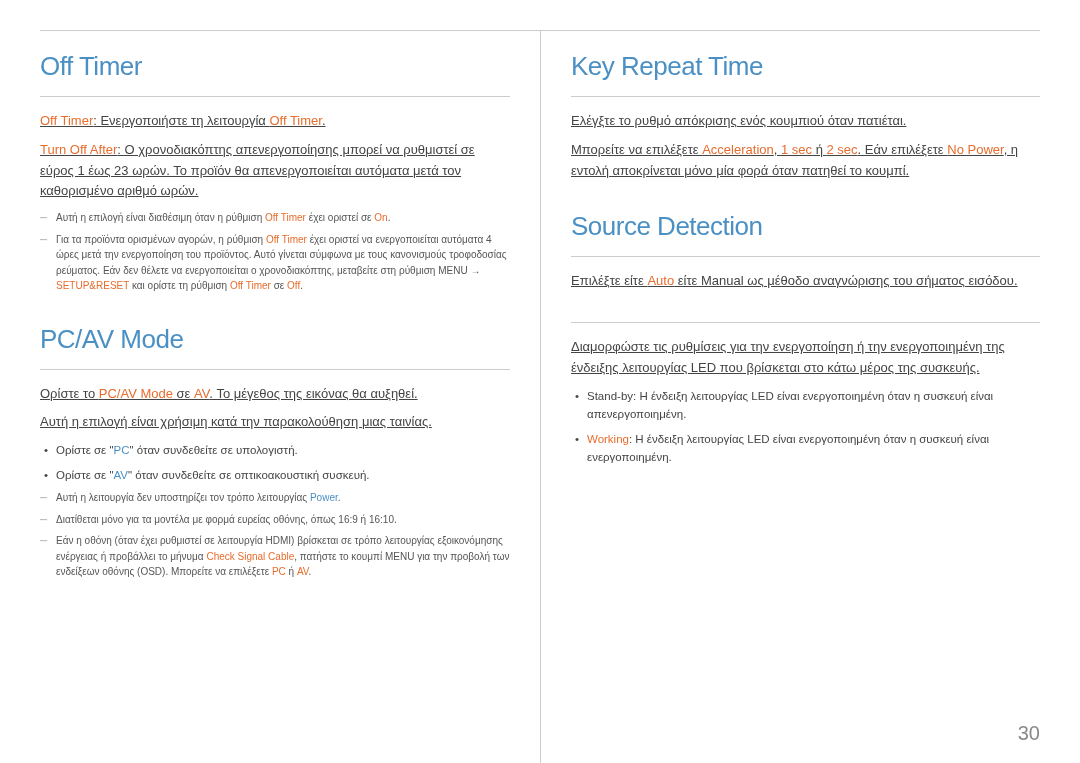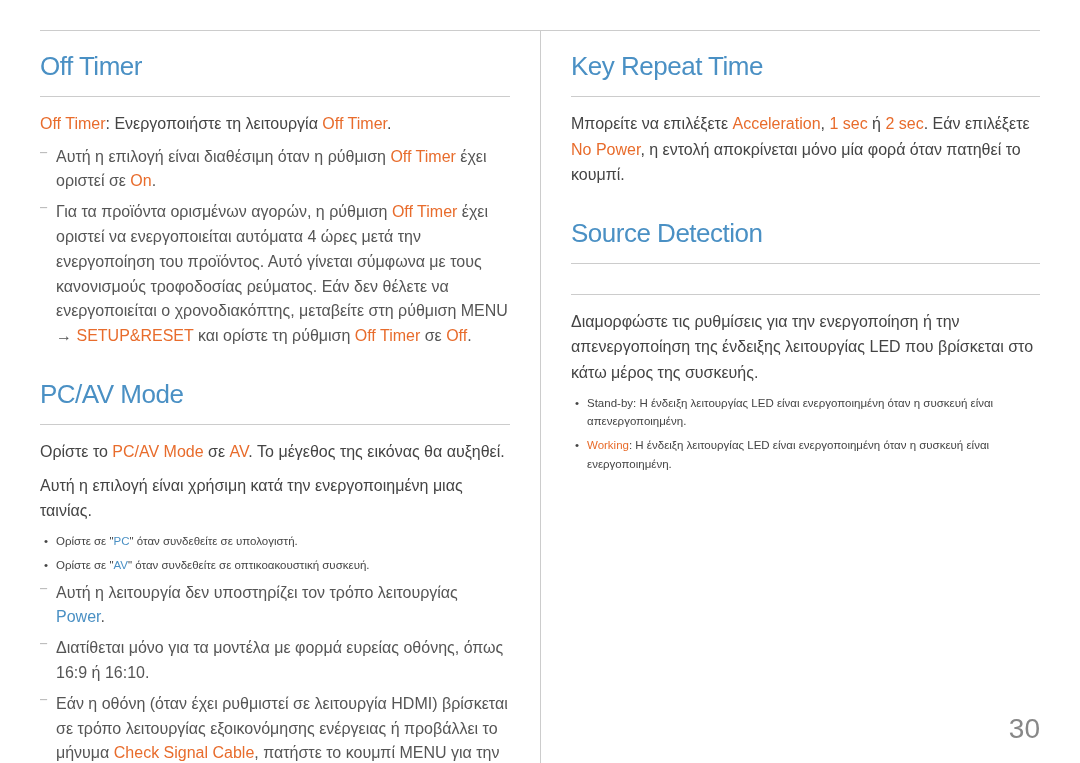--- a/index.html
+++ b/index.html
@@ -50,33 +50,34 @@
       color: #4a90c4;
       margin-bottom: 14px;
       letter-spacing: -0.5px;
     }
     .section-divider {
       border: none;
       border-top: 1px solid #cccccc;
       margin-bottom: 14px;
     }
     .body-text {
-      font-size: 16px;
+      font-size: 13px;
       color: #444444;
       line-height: 1.6;
       margin-bottom: 8px;
+      text-decoration: underline;
     }
     .highlight-orange {
       color: #e86c2c;
     }
     .highlight-blue {
       color: #4a90c4;
     }
     .indent-item {
-      font-size: 16px;
+      font-size: 10px;
       color: #555555;
       line-height: 1.55;
       margin-bottom: 6px;
       padding-left: 16px;
       position: relative;
     }
     .indent-item::before {
       content: '─';
       position: absolute;
       left: 0;
@@ -94,63 +95,66 @@
     .bullet-item::before {
       content: '•';
       position: absolute;
       left: 4px;
       color: #444444;
     }
     .page-number {
       position: absolute;
       bottom: 18px;
       right: 40px;
-      font-size: 28px;
+      font-size: 20px;
       color: #888888;
       font-weight: 300;
     }
   </style>
 </head>
 <body>
 
 <div class="page-container">
   <hr class="top-divider">
   <div class="content-area">
     <div class="left-column" id="left-col">
         <div class="section">
           <h2 class="section-title">Off Timer</h2>
           <hr class="section-divider">
           <p class="body-text"><span class="highlight-orange">Off Timer</span>: Ενεργοποιήστε τη λειτουργία <span class="highlight-orange">Off Timer</span>.</p>
+          <p class="body-text"><span class="highlight-orange">Turn Off After</span>: Ο χρονοδιακόπτης απενεργοποίησης μπορεί να ρυθμιστεί σε εύρος 1 έως 23 ωρών. Το προϊόν θα απενεργοποιείται αυτόματα μετά τον καθορισμένο αριθμό ωρών.</p>
           <div class="indent-item">Αυτή η επιλογή είναι διαθέσιμη όταν η ρύθμιση <span class="highlight-orange">Off Timer</span> έχει οριστεί σε <span class="highlight-orange">On</span>.</div>
           <div class="indent-item">Για τα προϊόντα ορισμένων αγορών, η ρύθμιση <span class="highlight-orange">Off Timer</span> έχει οριστεί να ενεργοποιείται αυτόματα 4 ώρες μετά την ενεργοποίηση του προϊόντος. Αυτό γίνεται σύμφωνα με τους κανονισμούς τροφοδοσίας ρεύματος. Εάν δεν θέλετε να ενεργοποιείται ο χρονοδιακόπτης, μεταβείτε στη ρύθμιση MENU → <span class="highlight-orange">SETUP&amp;RESET</span> και ορίστε τη ρύθμιση <span class="highlight-orange">Off Timer</span> σε <span class="highlight-orange">Off</span>.</div>
         </div>
         <div class="section">
           <h2 class="section-title">PC/AV Mode</h2>
           <hr class="section-divider">
           <p class="body-text">Ορίστε το <span class="highlight-orange">PC/AV Mode</span> σε <span class="highlight-orange">AV</span>. Το μέγεθος της εικόνας θα αυξηθεί.</p>
-          <p class="body-text">Αυτή η επιλογή είναι χρήσιμη κατά την ενεργοποιημένη μιας ταινίας.</p>
+          <p class="body-text">Αυτή η επιλογή είναι χρήσιμη κατά την παρακολούθηση μιας ταινίας.</p>
           <div class="bullet-item">Ορίστε σε "<span class="highlight-blue">PC</span>" όταν συνδεθείτε σε υπολογιστή.</div>
           <div class="bullet-item">Ορίστε σε "<span class="highlight-blue">AV</span>" όταν συνδεθείτε σε οπτικοακουστική συσκευή.</div>
           <div class="indent-item">Αυτή η λειτουργία δεν υποστηρίζει τον τρόπο λειτουργίας <span class="highlight-blue">Power</span>.</div>
           <div class="indent-item">Διατίθεται μόνο για τα μοντέλα με φορμά ευρείας οθόνης, όπως 16:9 ή 16:10.</div>
           <div class="indent-item">Εάν η οθόνη (όταν έχει ρυθμιστεί σε λειτουργία HDMI) βρίσκεται σε τρόπο λειτουργίας εξοικονόμησης ενέργειας ή προβάλλει το μήνυμα <span class="highlight-orange">Check Signal Cable</span>, πατήστε το κουμπί MENU για την προβολή των ενδείξεων οθόνης (OSD). Μπορείτε να επιλέξετε <span class="highlight-orange">PC</span> ή <span class="highlight-orange">AV</span>.</div>
         </div>
       </div>
     <div class="right-column" id="right-col">
         <div class="section">
           <h2 class="section-title">Key Repeat Time</h2>
           <hr class="section-divider">
+          <p class="body-text">Ελέγξτε το ρυθμό απόκρισης ενός κουμπιού όταν πατιέται.</p>
           <p class="body-text">Μπορείτε να επιλέξετε <span class="highlight-orange">Acceleration</span>, <span class="highlight-orange">1 sec</span> ή <span class="highlight-orange">2 sec</span>. Εάν επιλέξετε <span class="highlight-orange">No Power</span>, η εντολή αποκρίνεται μόνο μία φορά όταν πατηθεί το κουμπί.</p>
         </div>
         <div class="section">
           <h2 class="section-title">Source Detection</h2>
           <hr class="section-divider">
+          <p class="body-text">Επιλέξτε είτε <span class="highlight-orange">Auto</span> είτε Manual ως μέθοδο αναγνώρισης του σήματος εισόδου.</p>
         </div>
         <div class="section">
           <hr class="section-divider">
-          <p class="body-text">Διαμορφώστε τις ρυθμίσεις για την ενεργοποίηση ή την απενεργοποίηση της ένδειξης λειτουργίας LED που βρίσκεται στο κάτω μέρος της συσκευής.</p>
+          <p class="body-text">Διαμορφώστε τις ρυθμίσεις για την ενεργοποίηση ή την ενεργοποιημένη της ένδειξης λειτουργίας LED που βρίσκεται στο κάτω μέρος της συσκευής.</p>
           <div class="bullet-item">Stand-by: Η ένδειξη λειτουργίας LED είναι ενεργοποιημένη όταν η συσκευή είναι απενεργοποιημένη.</div>
           <div class="bullet-item"><span class="highlight-orange">Working</span>: Η ένδειξη λειτουργίας LED είναι ενεργοποιημένη όταν η συσκευή είναι ενεργοποιημένη.</div>
         </div>
       </div>
   </div>
   <div class="page-number">30</div>
 </div>
 
 </body></html>

